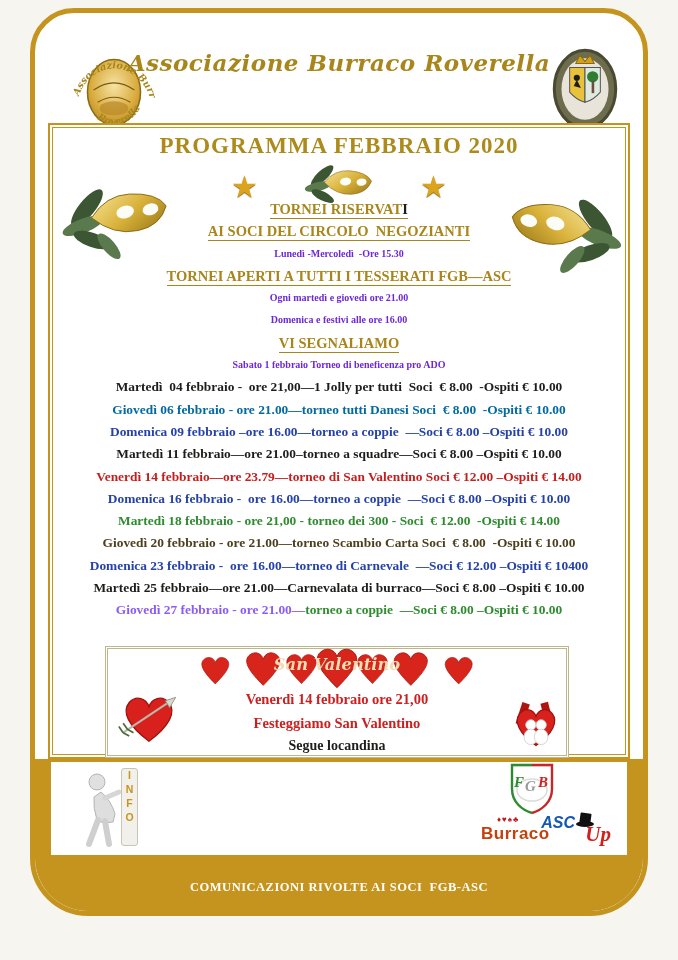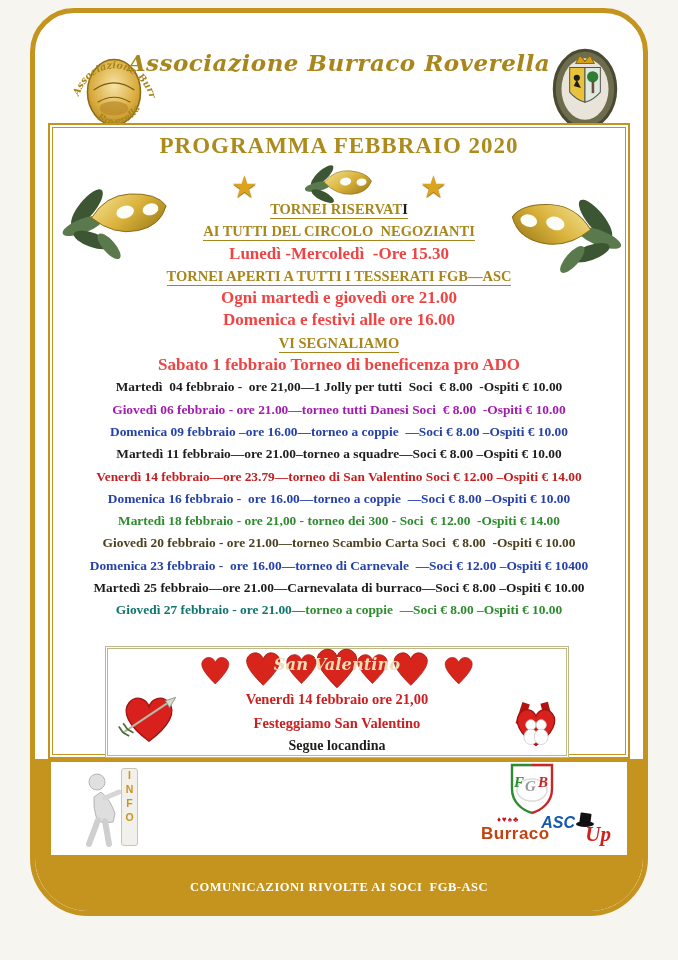--- a/index.html
+++ b/index.html
@@ -31,21 +31,21 @@
   .star { font-size:30px; color:#dca41e; text-shadow:0 1px 1px #8a6a14; line-height:1; }
   .mini-mask { width:74px; height:56px; transform:rotate(-8deg); }
   .mask { position:absolute; width:116px; height:90px; }
   .mask-left  { left:8px;  top:52px; transform:rotate(-16deg); }
   .mask-right { right:2px; top:58px; width:122px; height:102px; transform:rotate(16deg) scaleX(-1); }
 
   .text-stack { position:absolute; top:73px; left:0; right:0; text-align:center; }
   .line { line-height:22.3px; white-space:pre-wrap; font-weight:bold; }
   .gold-head { color:#a8861c; font-size:14.5px; }
   .gold-head .u { border-bottom:1.5px solid #a8861c; padding-bottom:1px; }
-  .blk-head { color:#ef4444; font-size:17px; }
+  .blk-head { color:#6d28d9; font-size:10px; }
   .blk { color:#1d1d1b; }
   .sched-row { line-height:22.3px; white-space:pre-wrap; font-weight:bold; font-size:13.4px; }
 
   
   .valentine { position:absolute; left:55px; width:464px; top:521px; height:112px;
                border:3px double #bdb88c; background:#fff; }
   .vbanner { position:absolute; top:-4px; left:50%; transform:translateX(-50%); width:320px; height:46px; }
   .vban-txt { font-style:italic; font-weight:bold; font-size:17px; fill:#f0ddb4; font-family:"DejaVu Serif", serif; }
   .v-line { position:absolute; left:0; width:100%; text-align:center; font-weight:bold; white-space:pre-wrap; }
   .v1 { top:42px; font-size:14.5px; color:#cc2020; }
@@ -161,39 +161,39 @@
         <ellipse cx="28" cy="44" rx="24" ry="8" fill="#5a7a4e" transform="rotate(-5 28 44)"></ellipse>
         <ellipse cx="34" cy="62" rx="22" ry="8" fill="#3c5633" transform="rotate(35 34 62)"></ellipse>
         <ellipse cx="50" cy="74" rx="18" ry="7" fill="#5a7a4e" transform="rotate(65 50 74)"></ellipse>
         <path d="M40 38 Q62 18 88 24 Q118 31 124 48 Q112 68 86 66 Q58 64 40 38 Z" fill="url(#goldGrad)" stroke="#8a6a14" stroke-width="1"></path>
         <ellipse cx="78" cy="42" rx="10" ry="7" fill="#fdfdf8"></ellipse>
         <ellipse cx="106" cy="47" rx="9" ry="6.5" fill="#fdfdf8"></ellipse>
       </svg>
 
       <div class="text-stack">
         <div class="line gold-head"><span class="u"><span>TORNEI RISERVAT</span><span class="blk">I</span></span></div>
-        <div class="line gold-head"><span class="u">AI TUTTI DEL CIRCOLO  NEGOZIANTI</span></div>
+        <div class="line gold-head"><span class="u">AI SOCI DEL CIRCOLO  NEGOZIANTI</span></div>
         <div class="line blk-head">Lunedì -Mercoledì  -Ore 15.30</div>
         <div class="line gold-head"><span class="u">TORNEI APERTI A TUTTI I TESSERATI FGB—ASC</span></div>
         <div class="line blk-head">Ogni martedì e giovedì ore 21.00</div>
         <div class="line blk-head">Domenica e festivi alle ore 16.00</div>
         <div class="line gold-head"><span class="u">VI SEGNALIAMO</span></div>
         <div class="line blk-head">Sabato 1 febbraio Torneo di beneficenza pro ADO</div>
         <div id="schedule-list">
             <div class="sched-row"><span style="color: rgb(29, 29, 27);">Martedì  04 febbraio -  ore 21,00—1 Jolly per tutti  Soci  € 8.00  -Ospiti € 10.00</span></div>
-            <div class="sched-row"><span style="color: #a21caf;">Giovedì 06 febbraio - ore 21.00—torneo tutti Danesi Soci  € 8.00  -Ospiti € 10.00</span></div>
+            <div class="sched-row"><span style="color: #0369a1;">Giovedì 06 febbraio - ore 21.00—torneo tutti Danesi Soci  € 8.00  -Ospiti € 10.00</span></div>
             <div class="sched-row"><span style="color: rgb(38, 66, 168);">Domenica 09 febbraio –ore 16.00—torneo a coppie  —Soci € 8.00 –Ospiti € 10.00</span></div>
             <div class="sched-row"><span style="color: rgb(29, 29, 27);">Martedì 11 febbraio—ore 21.00–torneo a squadre—Soci € 8.00 –Ospiti € 10.00</span></div>
             <div class="sched-row"><span style="color: rgb(196, 30, 30);">Venerdì 14 febbraio—ore 23.79—torneo di San Valentino Soci € 12.00 –Ospiti € 14.00</span></div>
             <div class="sched-row"><span style="color: rgb(38, 66, 168);">Domenica 16 febbraio -  ore 16.00—torneo a coppie  —Soci € 8.00 –Ospiti € 10.00</span></div>
             <div class="sched-row"><span style="color: rgb(47, 139, 47);">Martedì 18 febbraio - ore 21,00 - torneo dei 300 - Soci  € 12.00  -Ospiti € 14.00</span></div>
             <div class="sched-row"><span style="color: rgb(76, 64, 31);">Giovedì 20 febbraio - ore 21.00—torneo Scambio Carta Soci  € 8.00  -Ospiti € 10.00</span></div>
             <div class="sched-row"><span style="color: rgb(38, 66, 168);">Domenica 23 febbraio -  ore 16.00—torneo di Carnevale  —Soci € 12.00 –Ospiti € 10400</span></div>
             <div class="sched-row"><span style="color: rgb(29, 29, 27);">Martedì 25 febbraio—ore 21.00—Carnevalata di burraco—Soci € 8.00 –Ospiti € 10.00</span></div>
-            <div class="sched-row"><span style="color: #0f766e;">Giovedì 27 febbraio - ore 21.00—</span><span style="color: rgb(47, 139, 47);">torneo a coppie  —Soci € 8.00 –Ospiti € 10.00</span></div>
+            <div class="sched-row"><span style="color: #8b5cf6;">Giovedì 27 febbraio - ore 21.00—</span><span style="color: rgb(47, 139, 47);">torneo a coppie  —Soci € 8.00 –Ospiti € 10.00</span></div>
           </div>
       </div>
 
       <div class="valentine">
         <svg class="vbanner" viewBox="0 0 330 48">
           <g fill="#d8251c" stroke="#a51510" stroke-width=".6">
             <path transform="translate(38,12) scale(1.1)" d="M0 26 C-10 16 -16 8 -11 3 C-7 -1 -1 1 0 6 C1 1 7 -1 11 3 C16 8 10 16 0 26 Z"></path>
             <path transform="translate(88,7) scale(1.35)" d="M0 26 C-10 16 -16 8 -11 3 C-7 -1 -1 1 0 6 C1 1 7 -1 11 3 C16 8 10 16 0 26 Z"></path>
             <path transform="translate(128,9) scale(1.2)" d="M0 26 C-10 16 -16 8 -11 3 C-7 -1 -1 1 0 6 C1 1 7 -1 11 3 C16 8 10 16 0 26 Z"></path>
             <path transform="translate(165,3) scale(1.6)" d="M0 26 C-10 16 -16 8 -11 3 C-7 -1 -1 1 0 6 C1 1 7 -1 11 3 C16 8 10 16 0 26 Z"></path>

